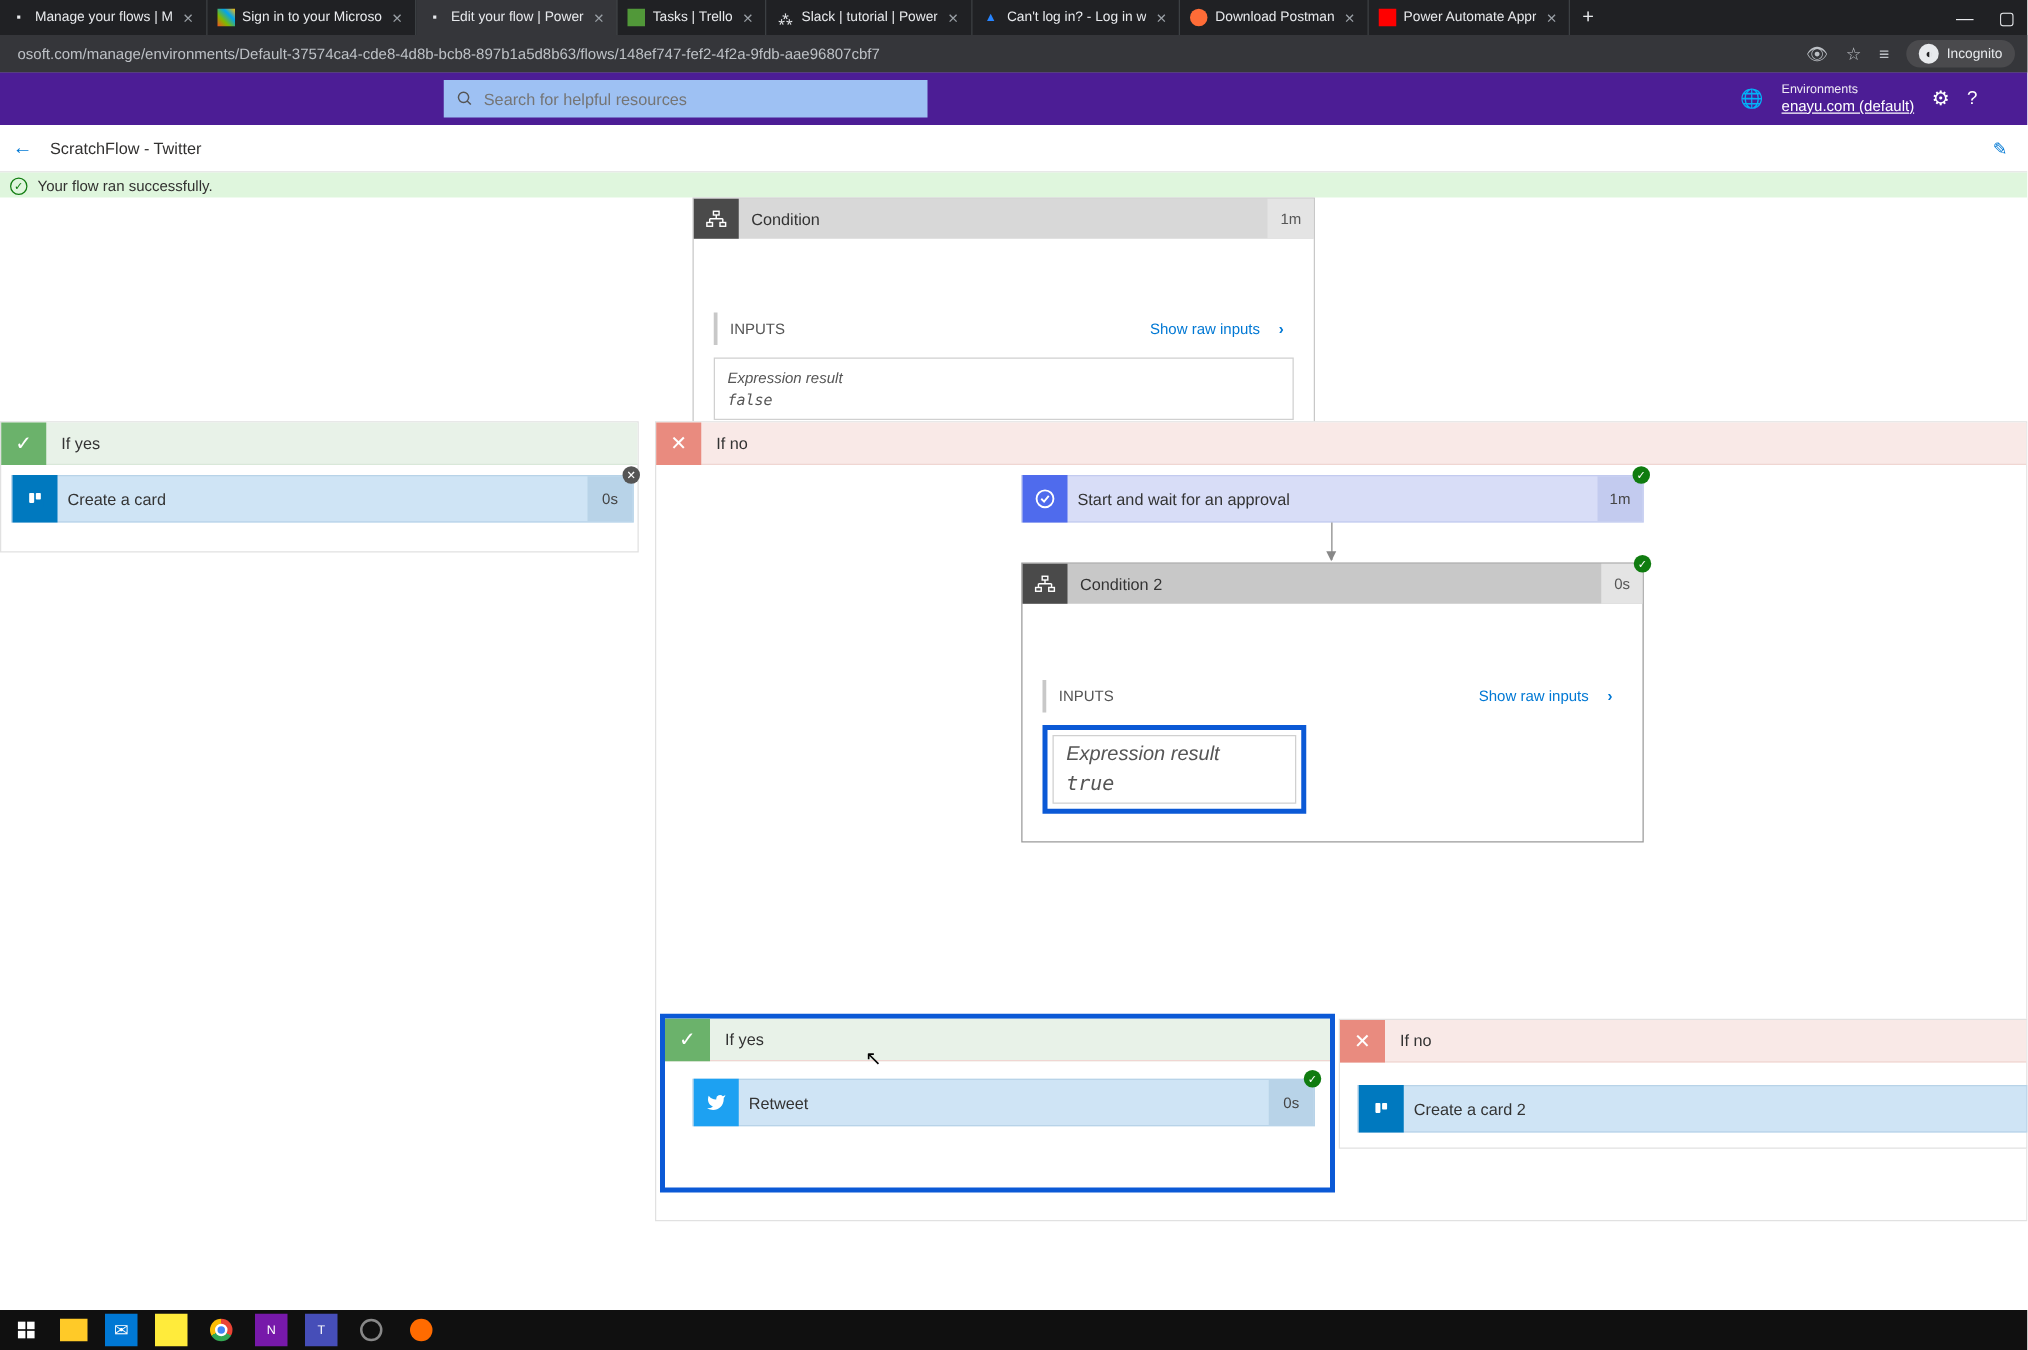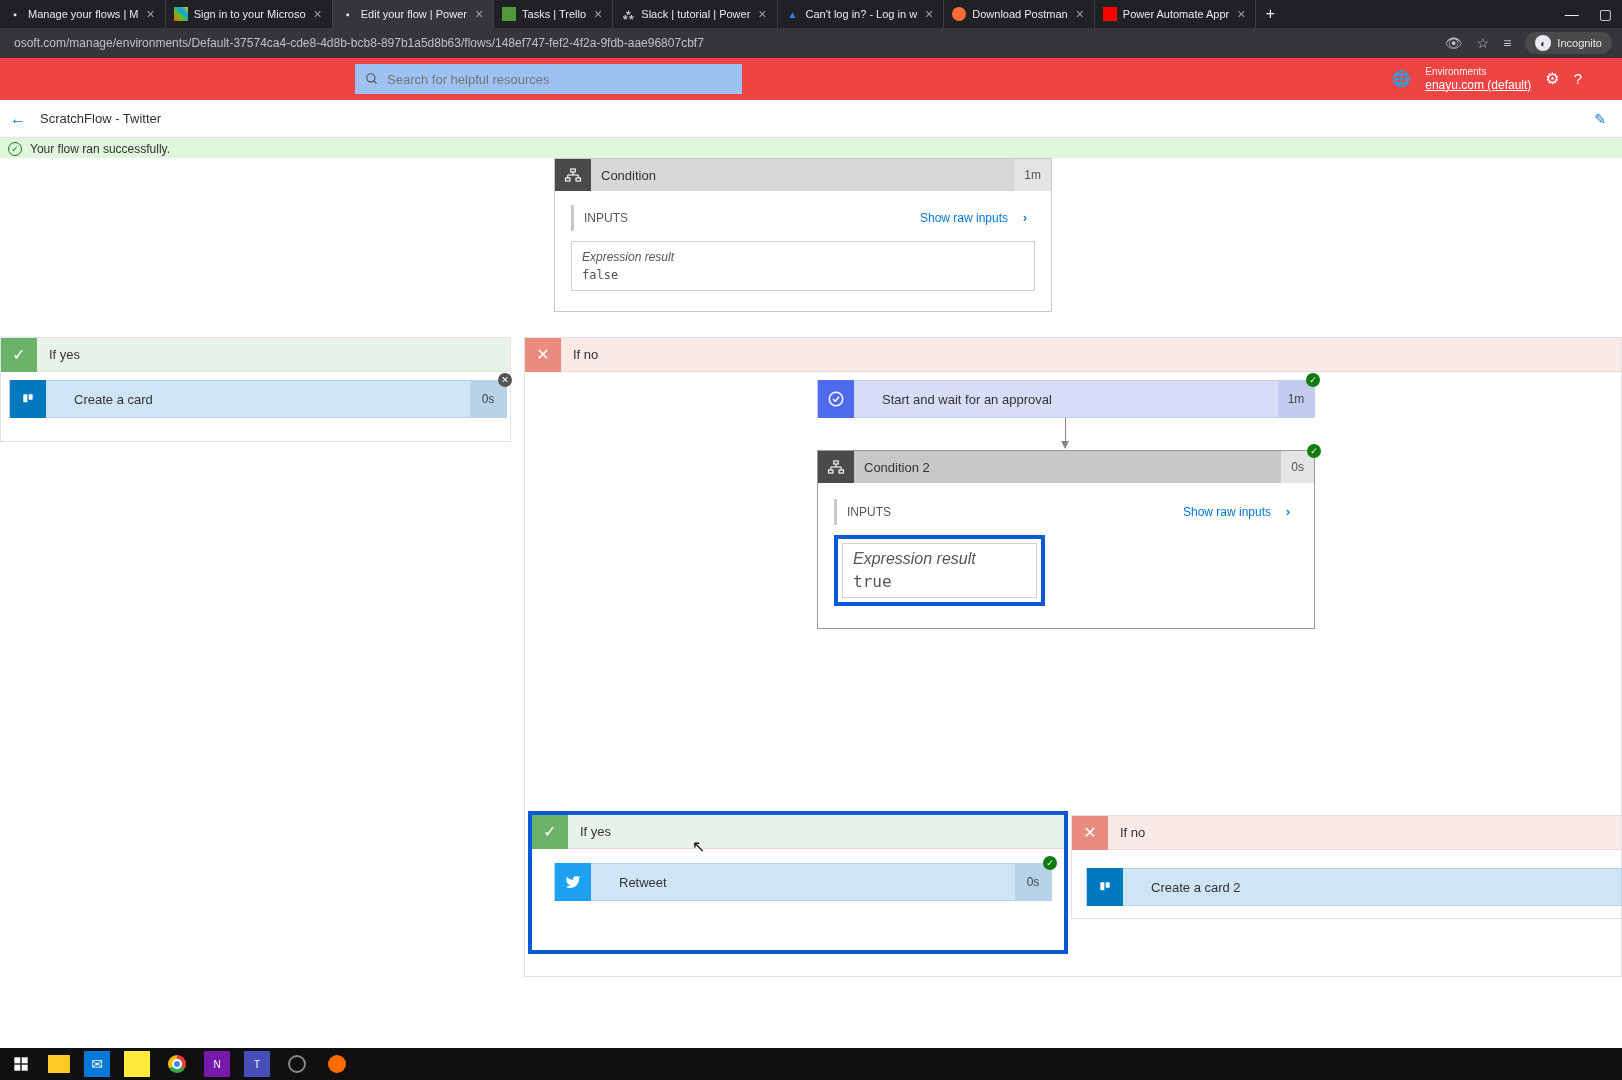--- a/index.html
+++ b/index.html
@@ -15,21 +15,21 @@
     .tab .tab-close { font-size: 14px; color: #9aa0a6; cursor: pointer; padding: 0 2px; }
     .tab-new { width: 28px; text-align: center; font-size: 16px; color: #e8eaed; cursor: pointer; }
     .window-controls { margin-left: auto; display: flex; gap: 20px; padding-right: 10px; font-size: 14px; }
     .address-bar { display: flex; align-items: center; height: 30px; background: #35363a; padding: 0 10px; font-size: 12px; color: #bdc1c6; }
     .address-url { flex: 1; margin-left: 4px; }
     .addr-icons { display: flex; align-items: center; gap: 14px; font-size: 14px; }
     .incog-badge { display: flex; align-items: center; gap: 6px; background: #4a4a4d; border-radius: 12px; padding: 3px 10px; font-size: 11px; color: #e8eaed; }
     .incog-circle { width: 16px; height: 16px; background: #e8eaed; border-radius: 50%; display:flex; align-items:center; justify-content:center; color:#202124; font-size:10px }
 
     
-    .pa-top { background: #ef4444; height: 42px; display: flex; align-items: center; color: #fff; position: relative; }
+    .pa-top { background: #4c1d95; height: 42px; display: flex; align-items: center; color: #fff; position: relative; }
     .search-wrap { position: absolute; left: 355px; width: 387px; height: 30px; background: #9ec1f3; display: flex; align-items: center; padding: 0 10px; gap: 8px; }
     .search-wrap input { border: none; background: transparent; flex: 1; font-size: 13px; color: #333; outline: none; }
     .env-block { position: absolute; right: 40px; display: flex; align-items: center; gap: 14px; font-size: 11px; }
     .env-text { display: flex; flex-direction: column; line-height: 1.2; }
     .env-text .label { font-size: 10px; opacity: .9; }
     .env-text .val { font-size: 12px; text-decoration: underline; }
     .gear { font-size: 16px; }
 
     
     .breadcrumb-bar { height: 38px; border-bottom: 1px solid #e1e1e1; display: flex; align-items: center; padding: 0 10px; gap: 14px; font-size: 13px; color: #323130; }
@@ -42,46 +42,46 @@
 
     
     .canvas { position: absolute; left: 0; right: 0; top: 158px; bottom: 32px; background: #fff; }
 
     
     .cond1 { position: absolute; left: 554px; top: 0px; width: 498px; border: 1px solid #c8c8c8; background: #fff; }
     .cond-header { display: flex; align-items: center; height: 32px; background: #d8d8d8; }
     .cond-icon { width: 36px; height: 32px; background: #4a4a4a; display: flex; align-items: center; justify-content: center; color: #fff; }
     .cond-title { flex:1; padding-left: 10px; font-size: 13px; color: #333; }
     .cond-time { padding: 0 10px; font-size: 12px; color: #555; background: #e4e4e4; height:100%; display:flex; align-items:center; }
-    .cond-body { padding: 14px 16px 20px; }
+    .cond-body { padding: 14px 16px 20px; margin-top: 45px; }
     .inputs-row { display: flex; justify-content: space-between; align-items: center; font-size: 12px; color: #555; border-left: 3px solid #c8c8c8; padding: 6px 8px 6px 10px; }
     .raw-link { color: #0078d4; font-size: 12px; display: flex; align-items: center; gap: 15px; cursor: pointer; }
     .expr-box { border: 1px solid #d0d0d0; margin-top: 10px; padding: 8px 10px; font-size: 12px; }
     .expr-label { color: #555; margin-bottom: 4px; font-style: italic; }
-    .expr-val { font-family: Consolas, monospace; color: #555; }
+    .expr-val { font-family: Consolas, monospace; color: #555; font-style: italic; }
 
     
     .branch { position: absolute; border: 1px solid #e1e1e1; background:#fff; }
     .branch-hdr { display:flex; align-items:center; height:34px; font-size:13px; color:#333; }
     .branch-icon { width:36px; height:34px; display:flex; align-items:center; justify-content:center; color:#fff; font-size:16px; }
     .yes-icon { background:#6bb26b; }
     .no-icon { background:#e98b7f; }
     .branch-title { padding-left:12px; }
     .yes1 { left:0; top:179px; width:511px; height:105px; }
     .yes1 .branch-hdr{ background:#e8f2e8; border-bottom: 1px solid #d9e8d9;}
     .no1 { left:524px; top:179px; width:1098px; height:640px; }
     .no1 .branch-hdr{ background:#f9e9e7; border-bottom: 1px solid #f0d6d2;}
 
     
     .action-card { display:flex; align-items:center; height:38px; background:#cfe4f5; border:1px solid #b8d3e8; font-size:13px; color:#333; position:relative; }
     .action-card .act-icon { width:36px; height:38px; display:flex; align-items:center; justify-content:center; color:#fff; }
     .trello-icon { background:#0079bf; }
     .approval-icon { background:#4f6bed; }
     .twitter-icon { background:#1da1f2; }
-    .action-card .act-title { flex:1; padding-left:28px; }
+    .action-card .act-title { flex:1; padding-left:8px; }
     .action-card .act-time { width:36px; height:100%; background:#b8d3e8; display:flex; align-items:center; justify-content:center; font-size:12px; color:#444; }
     .status-badge { position:absolute; right:-6px; top:-8px; width:14px; height:14px; border-radius:50%; display:flex; align-items:center; justify-content:center; font-size:9px; color:#fff; }
     .status-ok { background:#107c10; }
     .status-skip { background:#555; }
 
     .yes1-card { position:absolute; left:8px; top:42px; width:498px; }
     .approval-card { position:absolute; left:292px; top:42px; width:498px; background:#d8ddf7; border-color:#c3cbef; }
     .approval-card .act-time{ background:#c3cbef; }
 
     

